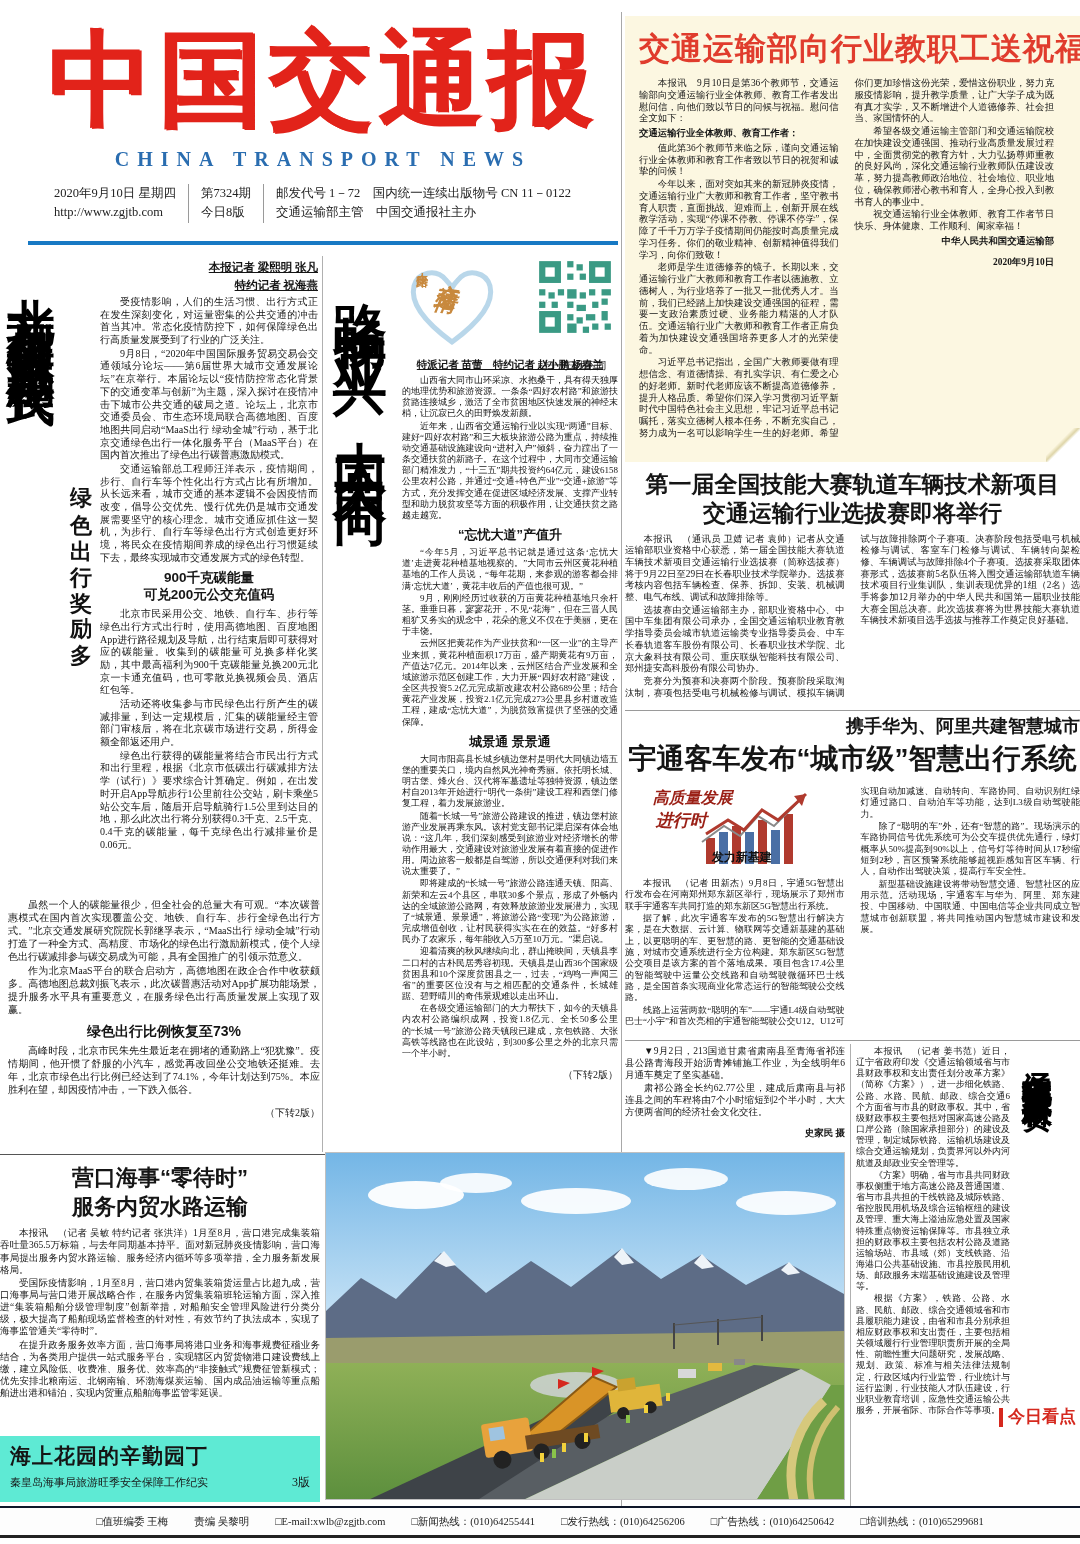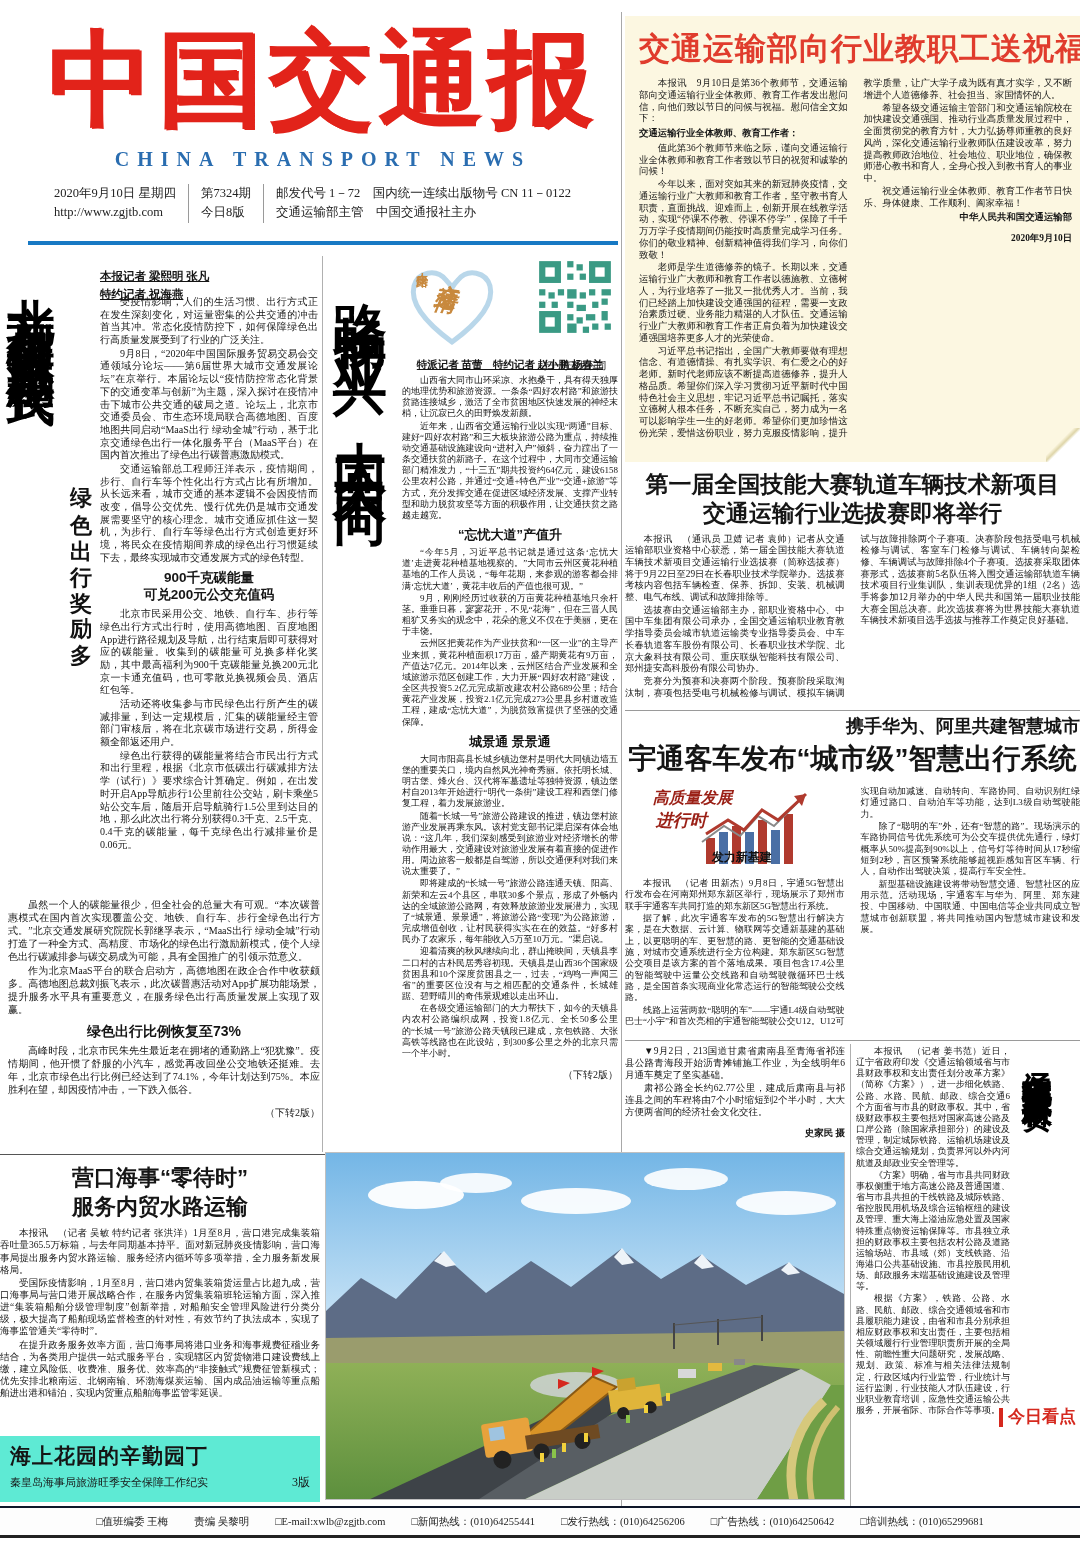--- a/index.html
+++ b/index.html
@@ -23,21 +23,21 @@
   [data-bind-list] p{margin:0 0 1px 0;text-indent:2em;text-align:justify;}
   .sec-head{text-align:center;font-weight:900;font-family:"Liberation Sans",sans-serif;
             margin:6px 0 4px 0;}
   .turn{text-align:right;text-indent:0;font-size:10px;}
   
   .a-head{position:absolute;left:4px;top:260px;writing-mode:vertical-rl;
           font-family:"Liberation Sans",sans-serif;font-weight:900;font-size:48px;
           letter-spacing:8px;line-height:1.1;color:#000;}
   .a-shoulder{position:absolute;left:66px;top:470px;writing-mode:vertical-rl;
           font-weight:bold;font-size:22px;letter-spacing:26px;color:#111;}
-  .a-byline{position:absolute;left:100px;top:267px;width:218px;text-align:left;
+  .a-byline{position:absolute;left:100px;top:258px;width:218px;text-align:right;
             font-size:11.5px;font-weight:bold;line-height:1.6;}
   .a-byline div{text-decoration:underline;}
   .a-seg1{position:absolute;left:100px;top:296px;width:218px;height:598px;overflow:hidden;
           font-size:10px;line-height:1.27;}
   .a-seg1 .sec-head{font-size:13.5px;line-height:1.25;}
   .a-seg2{position:absolute;left:8px;top:898px;width:312px;height:252px;overflow:hidden;
           font-size:10px;line-height:1.3;}
   .a-seg2 .sec-head{font-size:14px;}
   
   .col-div{position:absolute;left:322px;top:256px;width:1px;height:896px;background:#b0b0b0;}
@@ -53,21 +53,21 @@
   .heart-logo .t2{position:absolute;left:34px;top:8px;writing-mode:vertical-rl;
                   color:#c8893e;font-size:22px;font-weight:bold;font-style:italic;
                   letter-spacing:4px;transform:rotate(8deg);}
   .qr-wrap{width:86px;text-align:center;}
   .qr-wrap .cap{font-size:10.5px;margin-top:20px;}
   .b-byline{text-align:center;font-size:10.5px;font-weight:bold;text-decoration:underline;
             margin:2px 0 4px 0;}
   .b-content .sec-head{font-size:13px;}
   
   .g-box{position:absolute;left:625px;top:16px;width:455px;height:446px;background:#fcf7e1;
-         box-sizing:border-box;padding:10px 8px 8px 14px;}
+         box-sizing:border-box;padding:10px 26px 8px 14px;}
   .g-head{text-align:center;color:#e03c2d;font-family:"Liberation Sans",sans-serif;
           font-weight:900;font-size:31px;letter-spacing:1px;margin:2px 0 8px 0;white-space:nowrap;}
   .g-flow{column-count:2;column-gap:16px;column-fill:auto;height:368px;overflow:hidden;
           font-size:9.4px;line-height:1.25;}
   .g-flow .salute{font-weight:bold;text-indent:0;margin:3px 0;}
   .g-flow .sig{text-align:right;text-indent:0;margin-top:3px;font-weight:bold;}
   .g-curl{position:absolute;right:0;bottom:0;width:34px;height:34px;
           background:linear-gradient(315deg,#ffffff 46%,#ded5a8 52%,#fcf7e1 60%);}
   .sk-box{position:absolute;left:625px;top:468px;width:455px;height:240px;}
   .sk-head{text-align:center;font-family:"Liberation Sans",sans-serif;font-weight:900;

